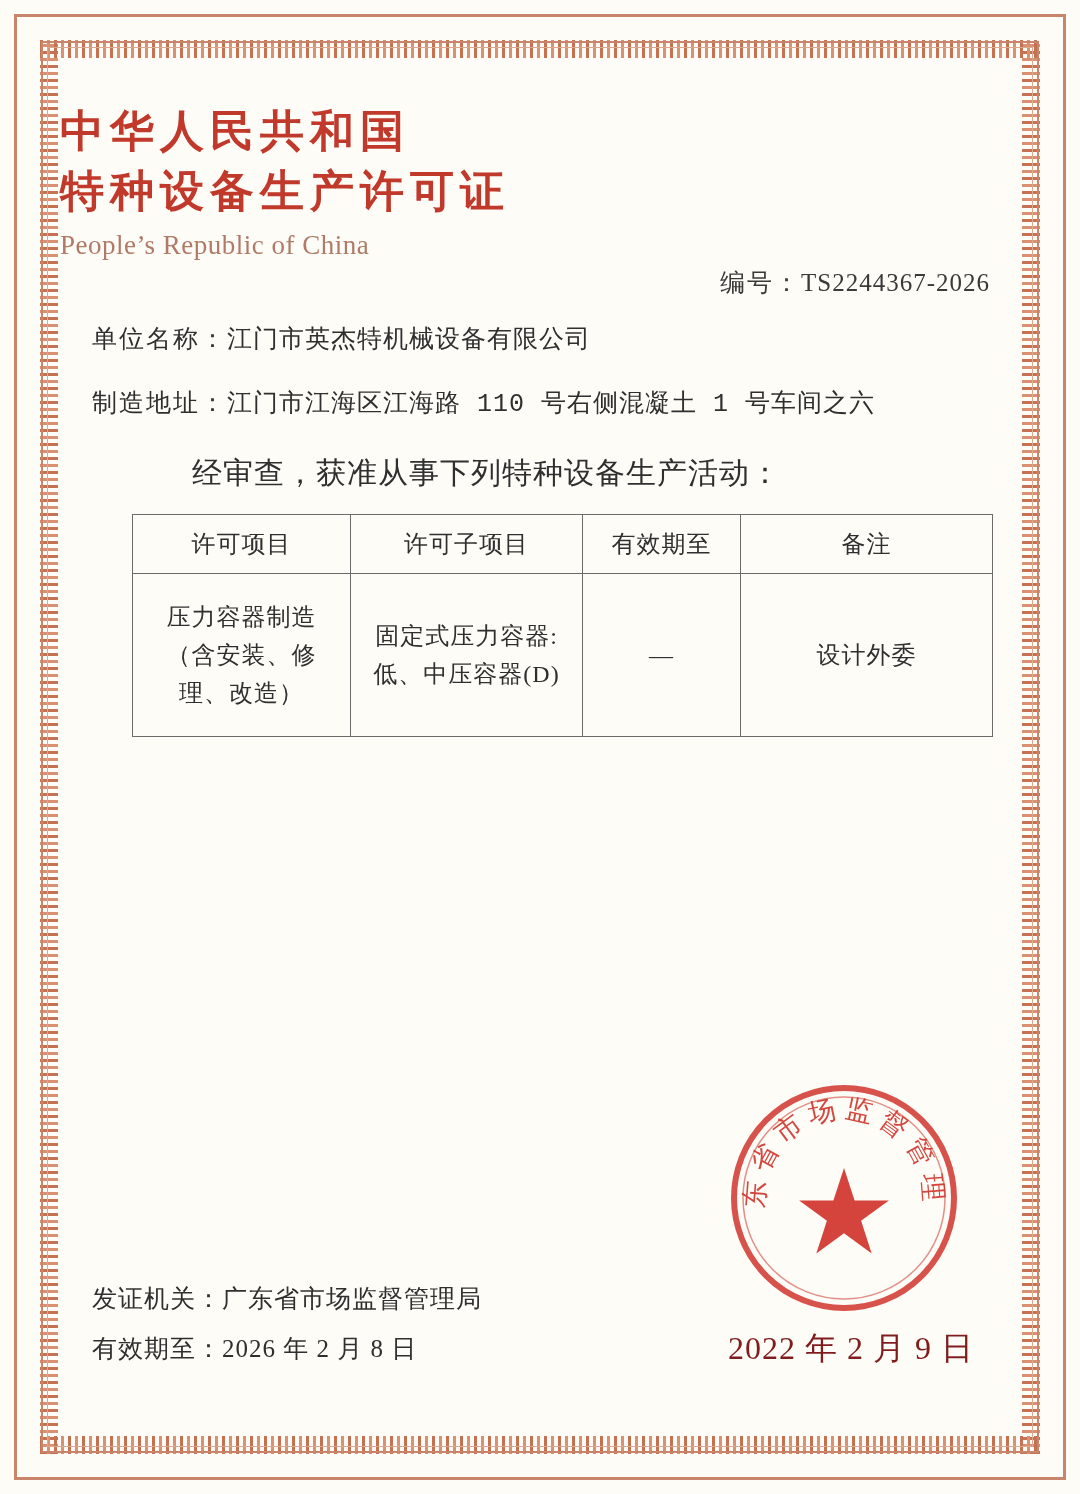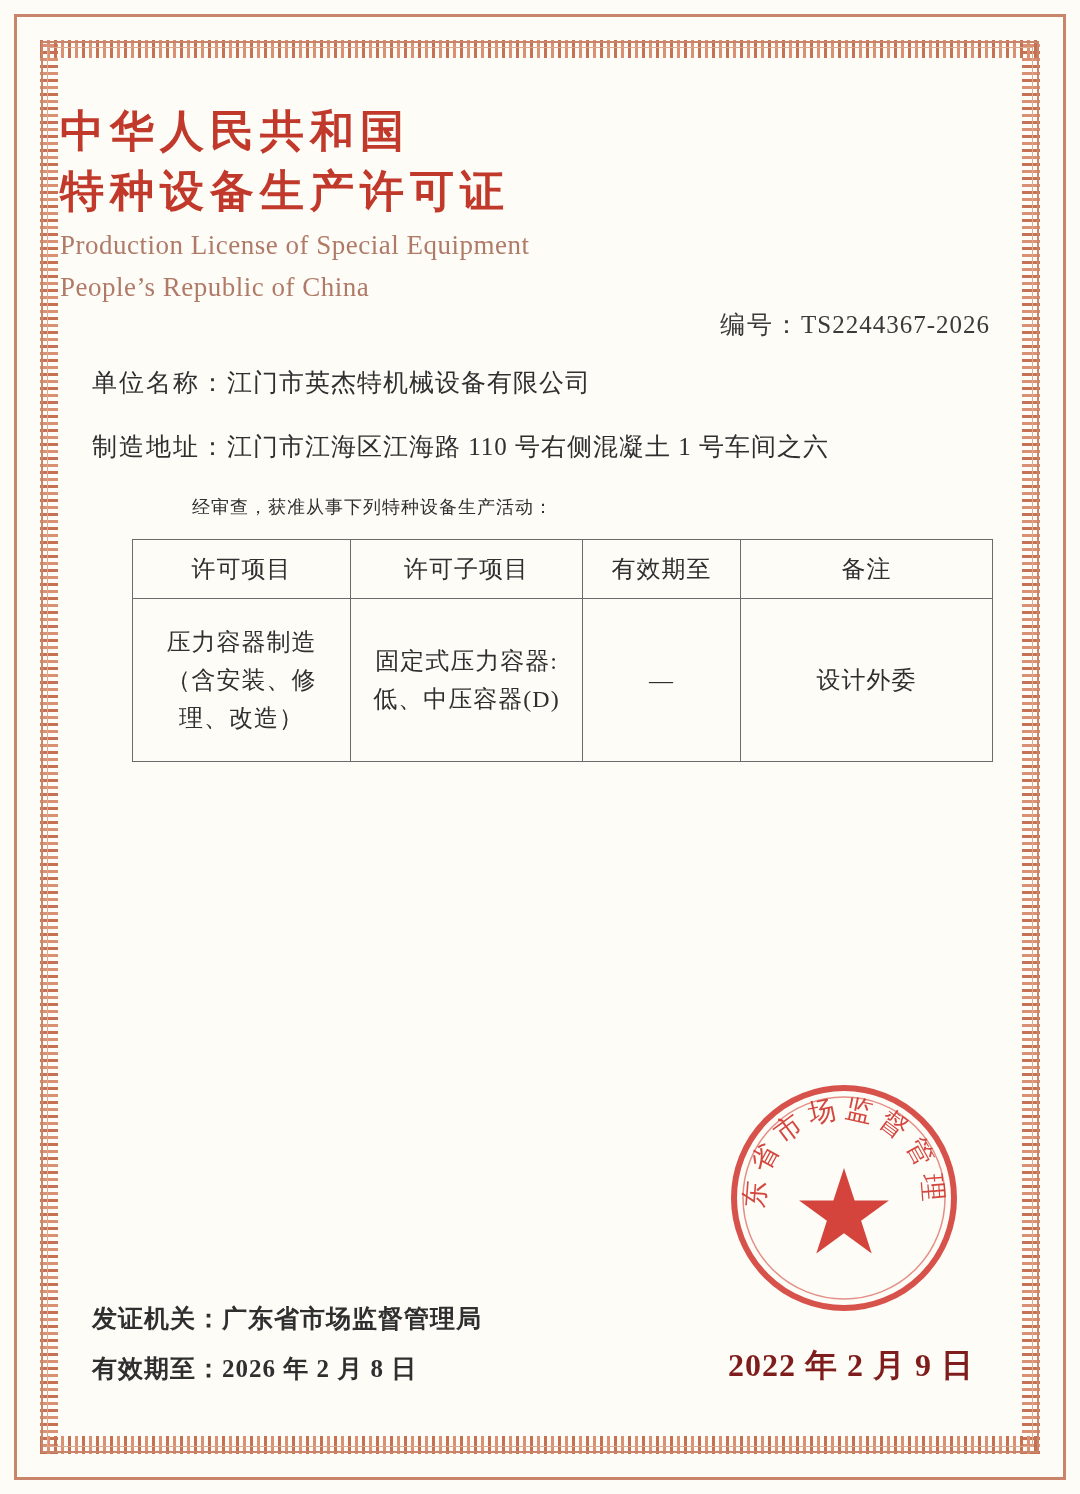--- a/index.html
+++ b/index.html
@@ -126,29 +126,30 @@
   .serial-label { letter-spacing: 2px; }
   .serial-value { font-family: "Liberation Serif", "DejaVu Serif", serif; }
 
   .field {
     margin-top: 20px;
     font-size: 25px;
     color: #2f2f2f;
     line-height: 44px;
     letter-spacing: 1px;
     padding-left: 32px;
+    font-family: Liberation Mono, monospace;
   }
   .field .flabel { letter-spacing: 2px; }
   .field.wide-label .flabel { letter-spacing: 2px; }
   .field .fvalue { }
 
   .statement {
     margin-top: 26px;
     padding-left: 132px;
-    font-size: 18px;
+    font-size: 30px;
     color: #2f2f2f;
     letter-spacing: 1px;
   }
 
   
   .table-wrap {
     margin-top: 20px;
     padding-left: 72px;
     padding-right: 18px;
   }
@@ -180,33 +181,32 @@
   }
   .col1 { width: 218px; }
   .col2 { width: 232px; }
   .col3 { width: 158px; }
   .col4 { width: 252px; }
 
   
   .footer {
     position: absolute;
     left: 32px;
-    bottom: 40px;
+    bottom: 60px;
     width: 904px;
-    font-weight: bold;
   }
   .footer-line {
     font-size: 25px;
     color: #2f2f2f;
     line-height: 50px;
     letter-spacing: 1px;
   }
   .footer-row {
     display: flex;
-    align-items: flex-start;
+    align-items: center;
     justify-content: space-between;
     gap: 16px;
   }
   .issue-date {
     font-size: 32px;
     color: #7f1d1d;
     letter-spacing: 1px;
     padding-right: 22px;
   }
 
@@ -229,21 +229,20 @@
   <div class="border-outer"></div>
   <div class="border-pattern"></div>
   <div class="border-inner-line"></div>
   <div class="border-inner-line2"></div>
 
   <div class="content">
 
     <div class="title-block">
       <div class="title-cn1">中华人民共和国</div>
       <div class="title-cn2">特种设备生产许可证</div>
-      <div class="title-en1">Production License of Special Equipment</div>
       <div class="title-en2">People’s Republic of China</div>
     </div>
 
     <div class="serial-row">
       <span class="serial-label">编号：</span><span class="serial-value">TS2244367-2026</span>
     </div>
 
     <div class="field">
       <span class="flabel">单位名称：</span><span class="fvalue">江门市英杰特机械设备有限公司</span>
     </div>

